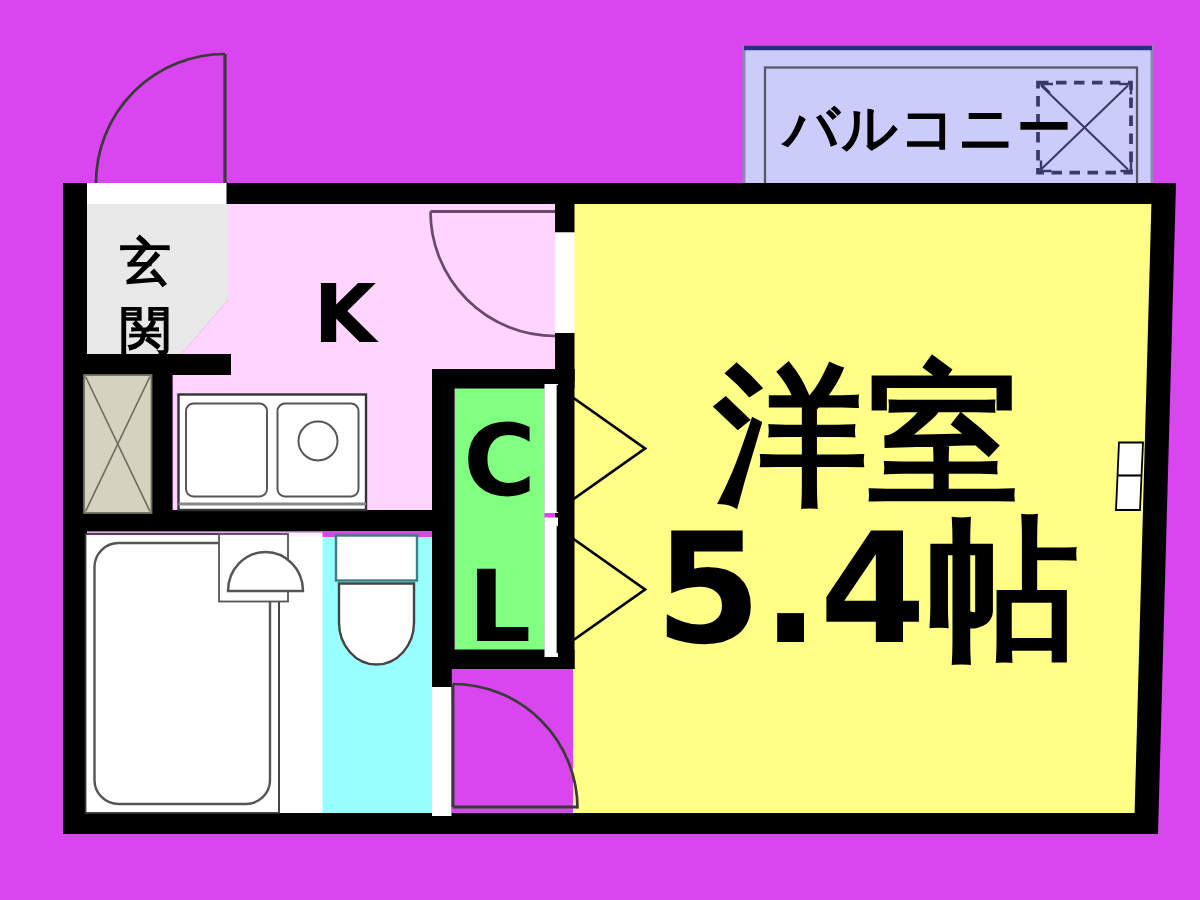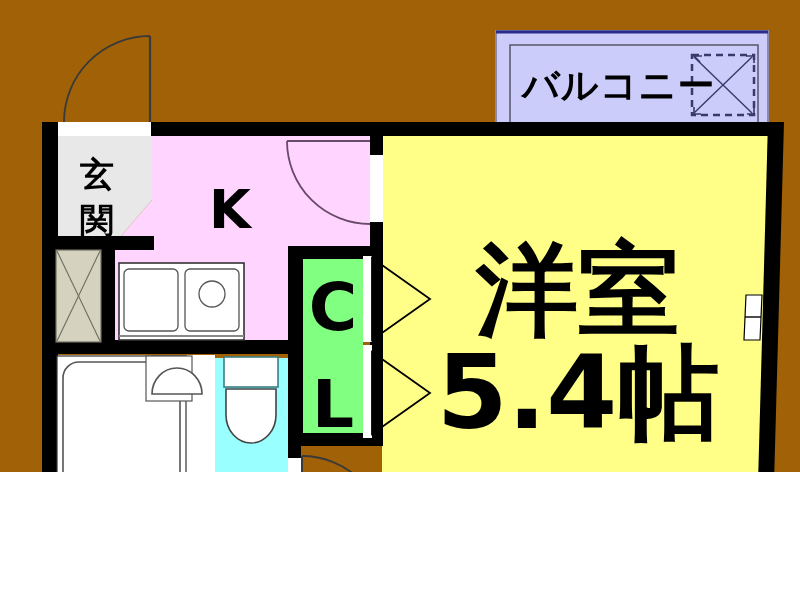--- a/index.html
+++ b/index.html
@@ -5,22 +5,22 @@
 <style>
   html, body {
     margin: 0;
     padding: 0;
     background: #ffffff;
     font-family: "Liberation Sans", "DejaVu Sans", sans-serif;
   }
   #plan-root {
     position: relative;
     width: 800px;
-    height: 472px;
-    background: #a16207;
+    height: 600px;
+    background: #d946ef;
     overflow: hidden;
   }
   #plan-svg {
     position: absolute;
     left: 0;
     top: 0;
     width: 800px;
     height: 600px;
   }
   .lbl {

